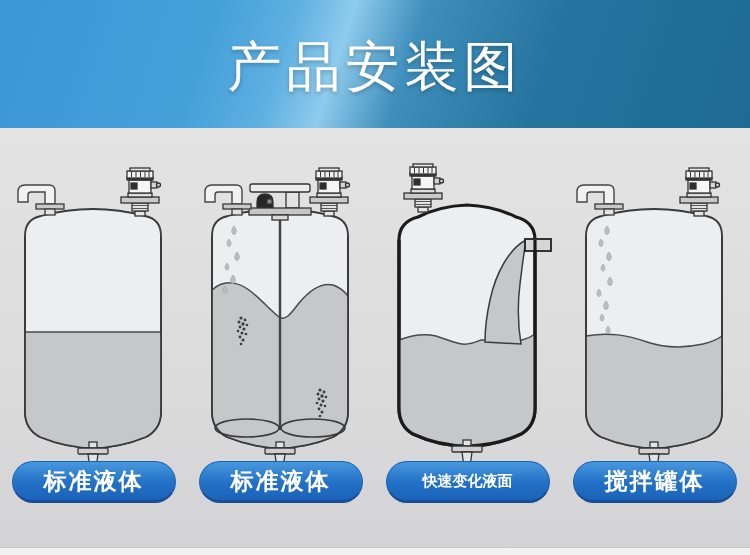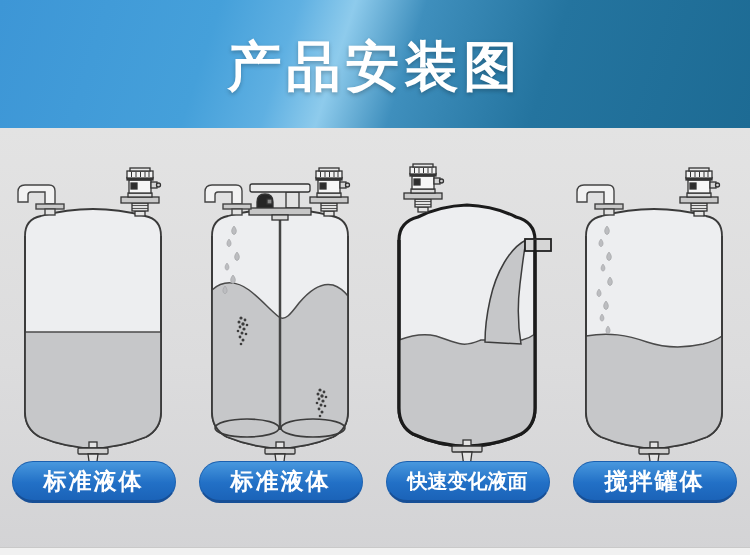--- a/index.html
+++ b/index.html
@@ -10,21 +10,21 @@
   }
   
   .banner{
     width:750px;height:128px;position:relative;
     background:linear-gradient(108deg,
       #3d96d6 0%, #45a0da 28%, #5fb0e2 38%, #8ecbec 45%,
       #3f8fbd 54%, #24749f 72%, #1d6b94 100%);
     display:flex;flex-direction:column;align-items:center;justify-content:center;
   }
   .banner-title{
-    color:#ffffff;font-size:54px;font-weight:bold;letter-spacing:5px;
+    color:#ffffff;font-size:54px;font-weight:normal;letter-spacing:5px;
     line-height:1;margin-top:4px;
     text-shadow:0 2px 4px rgba(0,0,0,0.25);
   }
   .banner-sub{
     color:#ffffff;font-size:17px;letter-spacing:1px;margin-top:10px;
   }
   
   .main{
     width:750px;height:427px;
     background:linear-gradient(180deg,#e3e3e3 0%,#dcdcdd 55%,#d3d3d5 100%);
@@ -35,21 +35,21 @@
   .tank-col svg{display:block;}
   .pill{
     margin-top:-9px;width:164px;height:42px;box-sizing:border-box;
     border-radius:23px;
     background:linear-gradient(180deg,#4898de 0%,#2270c6 55%,#1b63b8 100%);
     border:1px solid #1a60b0;border-bottom:3px solid #174f96;
     display:flex;align-items:center;justify-content:center;
     color:#ffffff;font-weight:bold;font-size:23px;letter-spacing:2px;
     white-space:nowrap;
   }
-  .pill.tight{font-size:20px;letter-spacing:0;text-align:center;}
+  .pill.tight{font-size:15px;letter-spacing:0;text-align:center;}
   .footer-strip{
     position:absolute;left:0;bottom:0;width:750px;height:7px;
     background:#f1f1f1;border-top:1px solid #c9c9c9;
   }
 </style>
 </head>
 <body>
 
 <svg width="0" height="0" style="position:absolute" aria-hidden="true">
   <defs>

